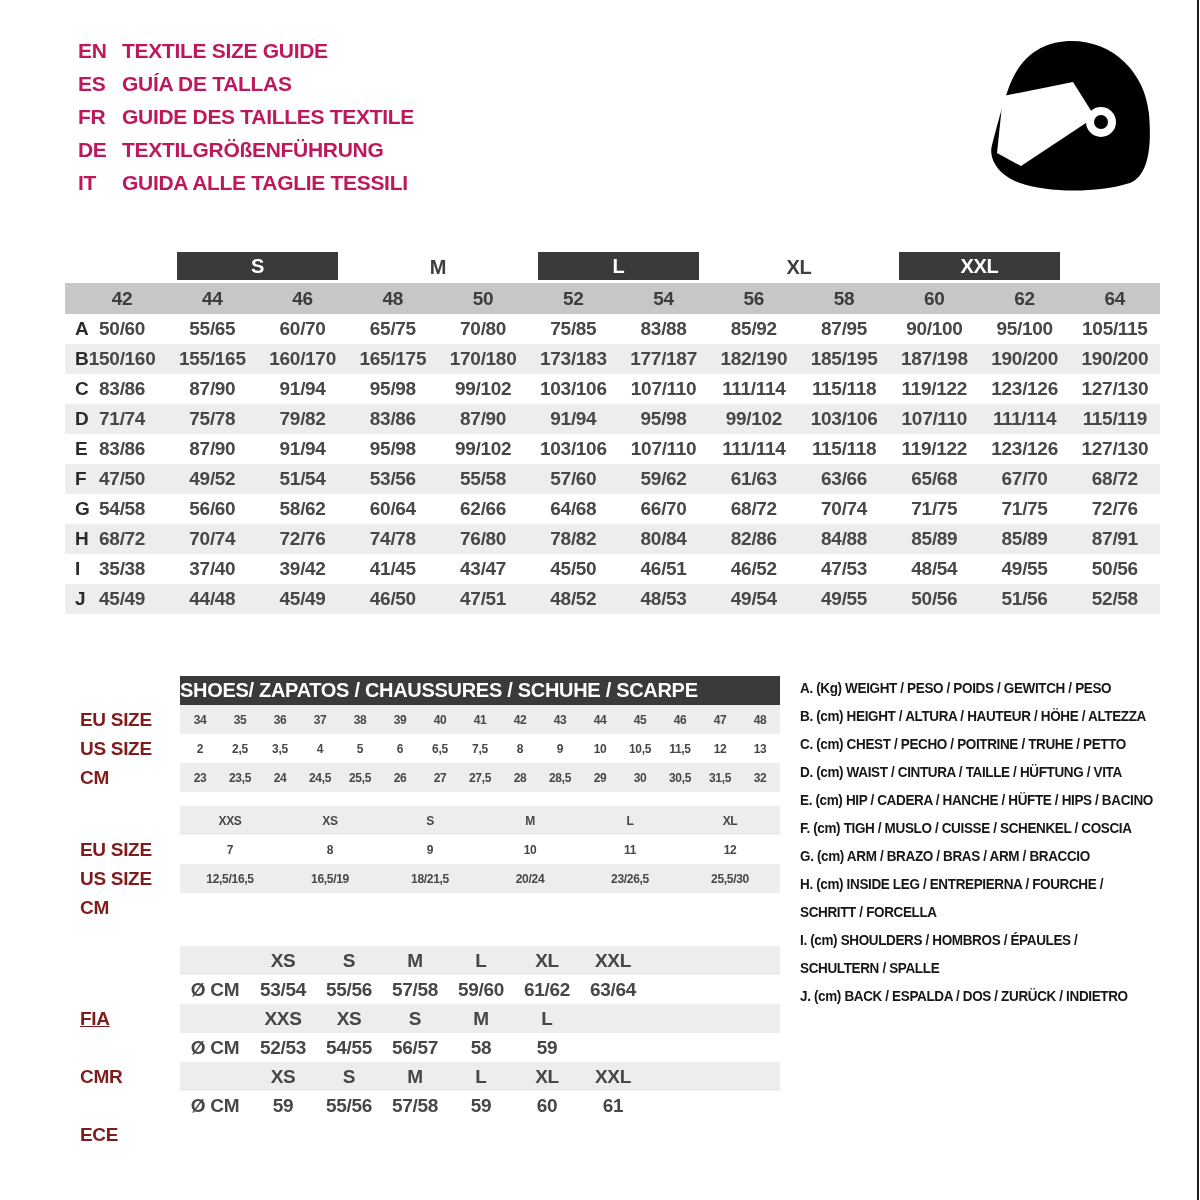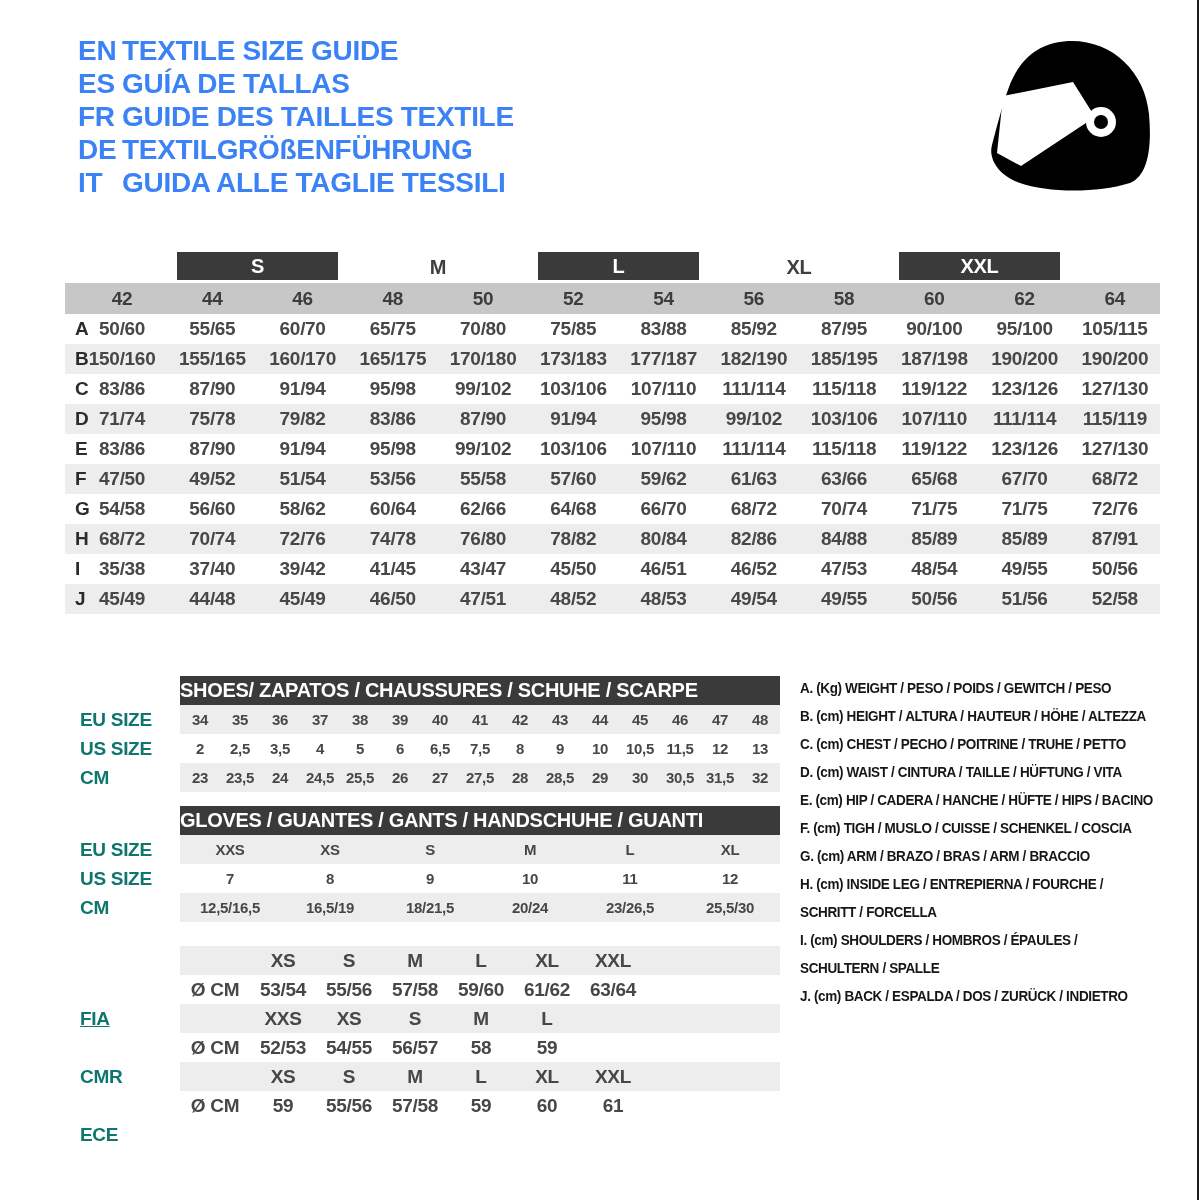--- a/index.html
+++ b/index.html
@@ -4,21 +4,21 @@
 <style>
   html,body{margin:0;padding:0;background:#fff;}
   .page{
     position:relative;width:1200px;height:1200px;background:#ffffff;overflow:hidden;
     font-family:"Liberation Sans", sans-serif;font-weight:700;color:#3c3c3c;letter-spacing:-0.3px;
   }
   .edge-line{position:absolute;top:0;right:1px;width:2px;height:1200px;background:#1c1c1c;}
 
   
   .lang-list{position:absolute;left:78px;top:34px;}
-  .lang-row{display:flex;height:33px;align-items:center;font-size:28px;color:#3b82f6;}
+  .lang-row{display:flex;height:33px;align-items:center;font-size:21px;color:#be185d;}
   .lang-code{width:44px;}
 
   
   .helmet-svg{position:absolute;left:982px;top:38px;}
 
   
   .main-table{position:absolute;left:65px;top:252px;width:1095px;}
   .groups-row{display:grid;grid-template-columns:repeat(12,1fr);height:31px;padding-left:12px;}
   .grp{grid-column:span 2;display:flex;align-items:center;justify-content:center;font-size:20px;}
   .grp.box{background:#3a3a3a;color:#ffffff;margin:0 10px 3px 10px;}
@@ -28,29 +28,29 @@
     align-items:center;text-align:center;font-size:19px;color:#3d3d3d;padding-left:12px;box-sizing:border-box;}
   .data-rows .trow{position:relative;display:grid;grid-template-columns:repeat(12,1fr);height:30px;
     align-items:center;text-align:center;font-size:19px;color:#474747;padding-left:12px;box-sizing:border-box;}
   .data-rows .trow:nth-child(even){background:#ededed;}
   .row-letter{position:absolute;left:10px;top:0;height:30px;display:flex;align-items:center;color:#2b2b2b;}
 
   
   .sub-table{position:absolute;left:180px;width:600px;}
   .sub-table .bar{height:29px;background:#3a3a3a;color:#ffffff;font-size:20px;display:flex;
     align-items:center;box-sizing:border-box;}
-  .srow{display:grid;height:29px;align-items:center;text-align:center;font-size:15px;color:#474747;}
+  .srow{display:grid;height:29px;align-items:center;text-align:center;font-size:12px;color:#474747;}
   .srow.gray{background:#ededed;}
   .c15{grid-template-columns:repeat(15,1fr);}
   .c6{grid-template-columns:repeat(6,1fr);}
   .helmet-row{display:grid;grid-template-columns:70px repeat(6,66px) 1fr;height:29px;
     align-items:center;text-align:center;font-size:19px;color:#474747;}
   .helmet-row.gray{background:#ededed;}
   .side-label{position:absolute;left:-100px;width:95px;height:29px;display:flex;align-items:center;
-    font-size:19px;color:#0f766e;}
+    font-size:19px;color:#7f1d1d;}
 
   
   .legend{position:absolute;left:800px;top:674px;width:400px;}
   .legend-line{font-size:15px;line-height:28px;white-space:nowrap;color:#161616;
     letter-spacing:-0.4px;transform:scaleX(0.9);transform-origin:left center;}
 
   #shoes-table{top:676px;}
   #gloves-table{top:806px;}
   #helmet-table{top:946px;}
 </style>
@@ -318,21 +318,20 @@
         <div class="scell">28,5</div>
         <div class="scell">29</div>
         <div class="scell">30</div>
         <div class="scell">30,5</div>
         <div class="scell">31,5</div>
         <div class="scell">32</div>
       </div>
       <div class="side-label" style="top: 87px;">CM</div>
     </div>
   <div class="sub-table" id="gloves-table">
-      <div class="bar">GLOVES / GUANTES / GANTS / HANDSCHUHE / GUANTI</div>
       <div class="srow c6 gray">
         <div class="scell">XXS</div>
         <div class="scell">XS</div>
         <div class="scell">S</div>
         <div class="scell">M</div>
         <div class="scell">L</div>
         <div class="scell">XL</div>
       </div>
       <div class="side-label" style="top: 29px;">EU SIZE</div>
       <div class="srow c6 ">

